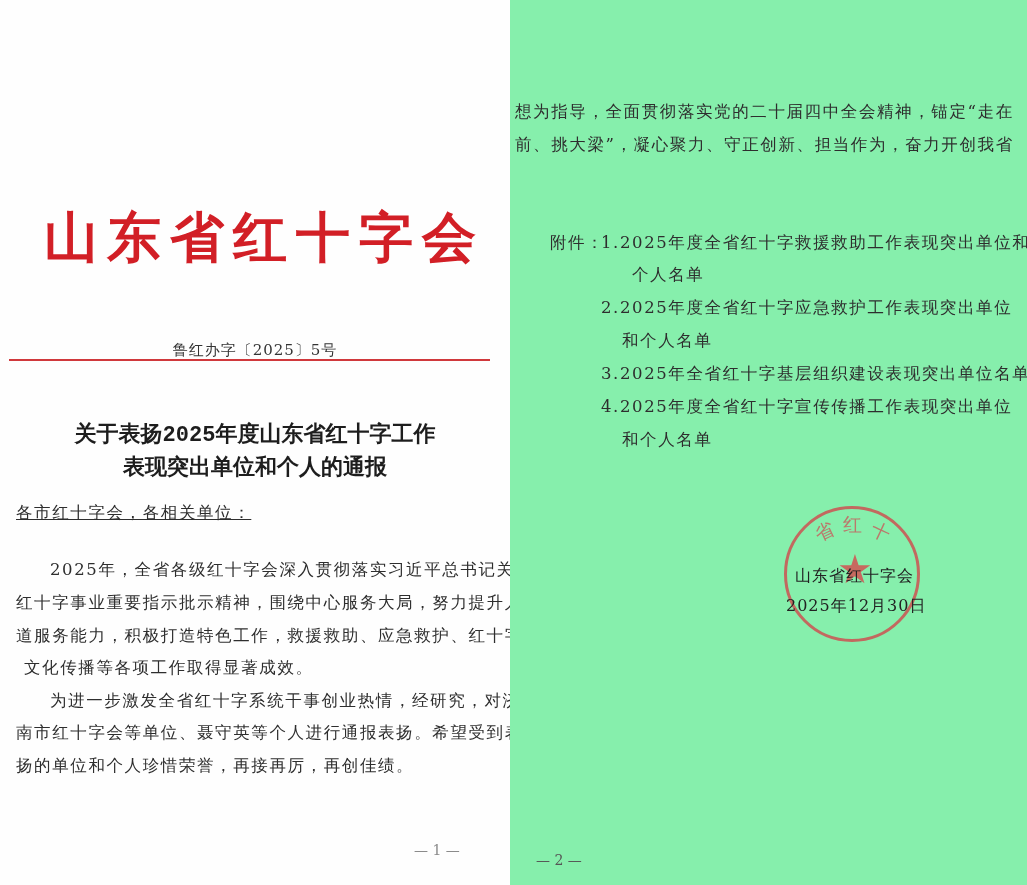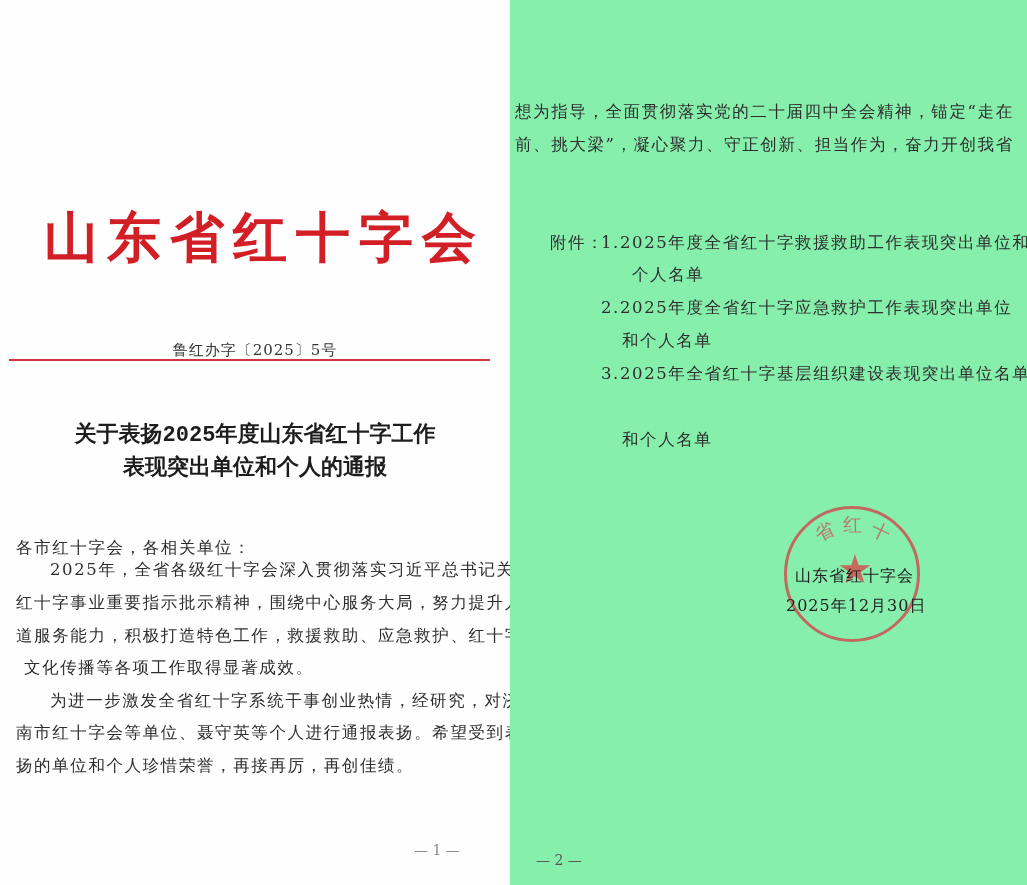--- a/index.html
+++ b/index.html
@@ -114,21 +114,21 @@
 
   <div class="abs org-title">山东省红十字会</div>
 
   <div class="abs doc-number">鲁红办字〔2025〕5号</div>
 
   <div class="red-rule"></div>
 
   <div class="abs doc-title" style="top:420px;">关于表扬2025年度山东省红十字工作</div>
   <div class="abs doc-title" style="top:453px;">表现突出单位和个人的通报</div>
 
-  <div class="abs body-line" style="left:16px; top:538px;">各市红十字会，各相关单位：</div>
+  <div class="abs body-line" style="left:16px; top:503px;text-decoration:underline;">各市红十字会，各相关单位：</div>
 
   <div class="abs body-line" style="left:50px; top:560px;">2025年，全省各级红十字会深入贯彻落实习近平总书记关于</div>
   <div class="abs body-line" style="left:16px; top:593px;">红十字事业重要指示批示精神，围绕中心服务大局，努力提升人</div>
   <div class="abs body-line" style="left:16px; top:626px;">道服务能力，积极打造特色工作，救援救助、应急救护、红十字</div>
   <div class="abs body-line" style="left:24px; top:658px;">文化传播等各项工作取得显著成效。</div>
 
   <div class="abs body-line" style="left:50px; top:691px;">为进一步激发全省红十字系统干事创业热情，经研究，对济</div>
   <div class="abs body-line" style="left:16px; top:723px;">南市红十字会等单位、聂守英等个人进行通报表扬。希望受到表</div>
   <div class="abs body-line" style="left:16px; top:756px;">扬的单位和个人珍惜荣誉，再接再厉，再创佳绩。</div>
 
@@ -144,20 +144,21 @@
   <div class="abs body-line" style="left:40px; top:233px;">附件：</div>
 
   <div class="abs body-line" style="left:91px; top:233px;">1.2025年度全省红十字救援救助工作表现突出单位和</div>
   <div class="abs body-line" style="left:112px; top:265px;margin-left:10px;">个人名单</div>
 
   <div class="abs body-line" style="left:91px; top:298px;">2.2025年度全省红十字应急救护工作表现突出单位</div>
   <div class="abs body-line" style="left:112px; top:331px;">和个人名单</div>
 
   <div class="abs body-line" style="left:91px; top:364px;">3.2025年全省红十字基层组织建设表现突出单位名单</div>
 
+  <div class="abs body-line" style="left:91px; top:397px;">4.2025年度全省红十字宣传传播工作表现突出单位</div>
   <div class="abs body-line" style="left:112px; top:430px;">和个人名单</div>
 
   <div class="abs page-num" style="left:26px; top:852px;">— 2 —</div>
 </div>
 
 <div class="stamp">
   <span class="stamp-arc" style="left:28px; top:10px; transform:rotate(-25deg);">省</span>
   <span class="stamp-arc" style="left:56px; top:3px;">红</span>
   <span class="stamp-arc" style="left:84px; top:10px; transform:rotate(25deg);">十</span>
   <span class="stamp-star">★</span>

